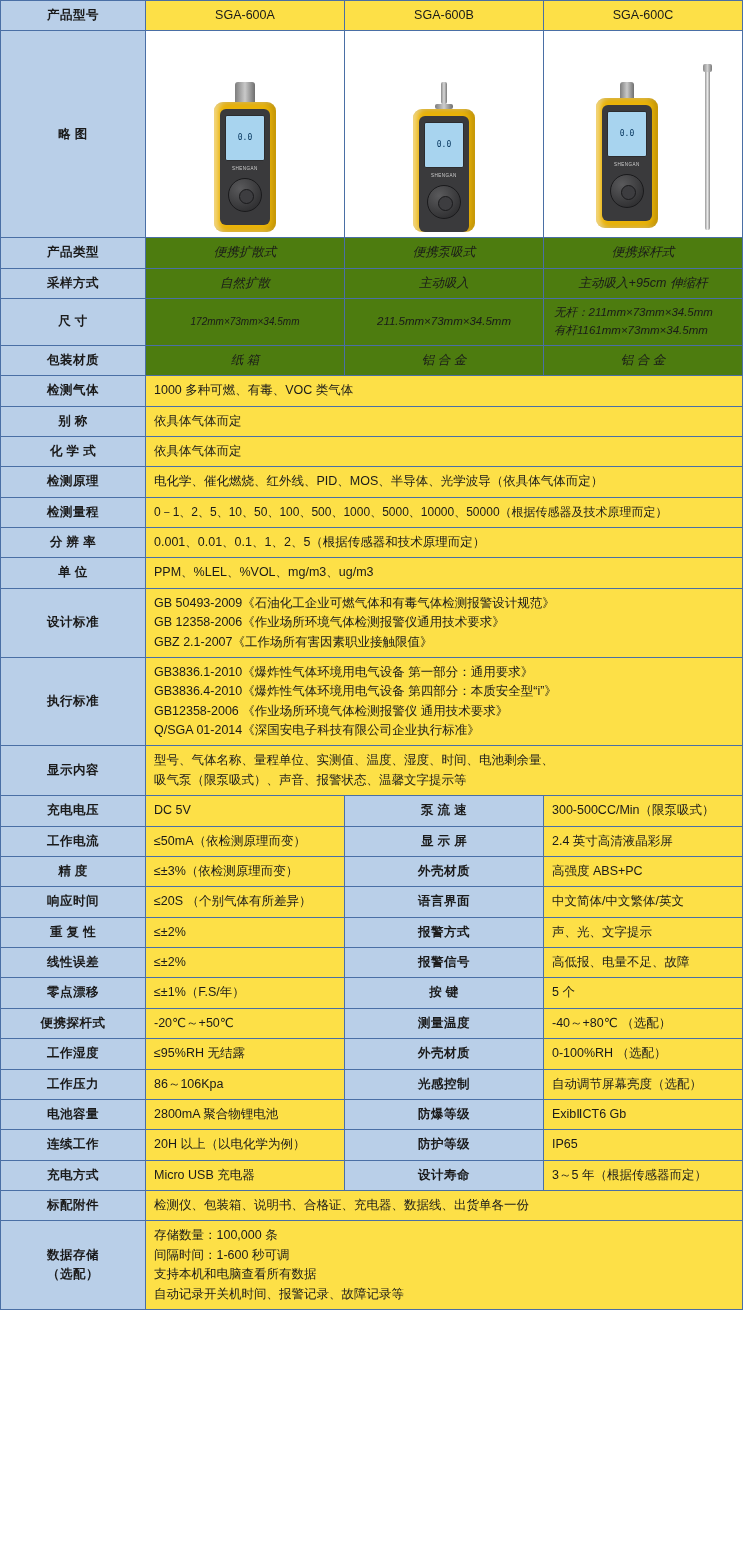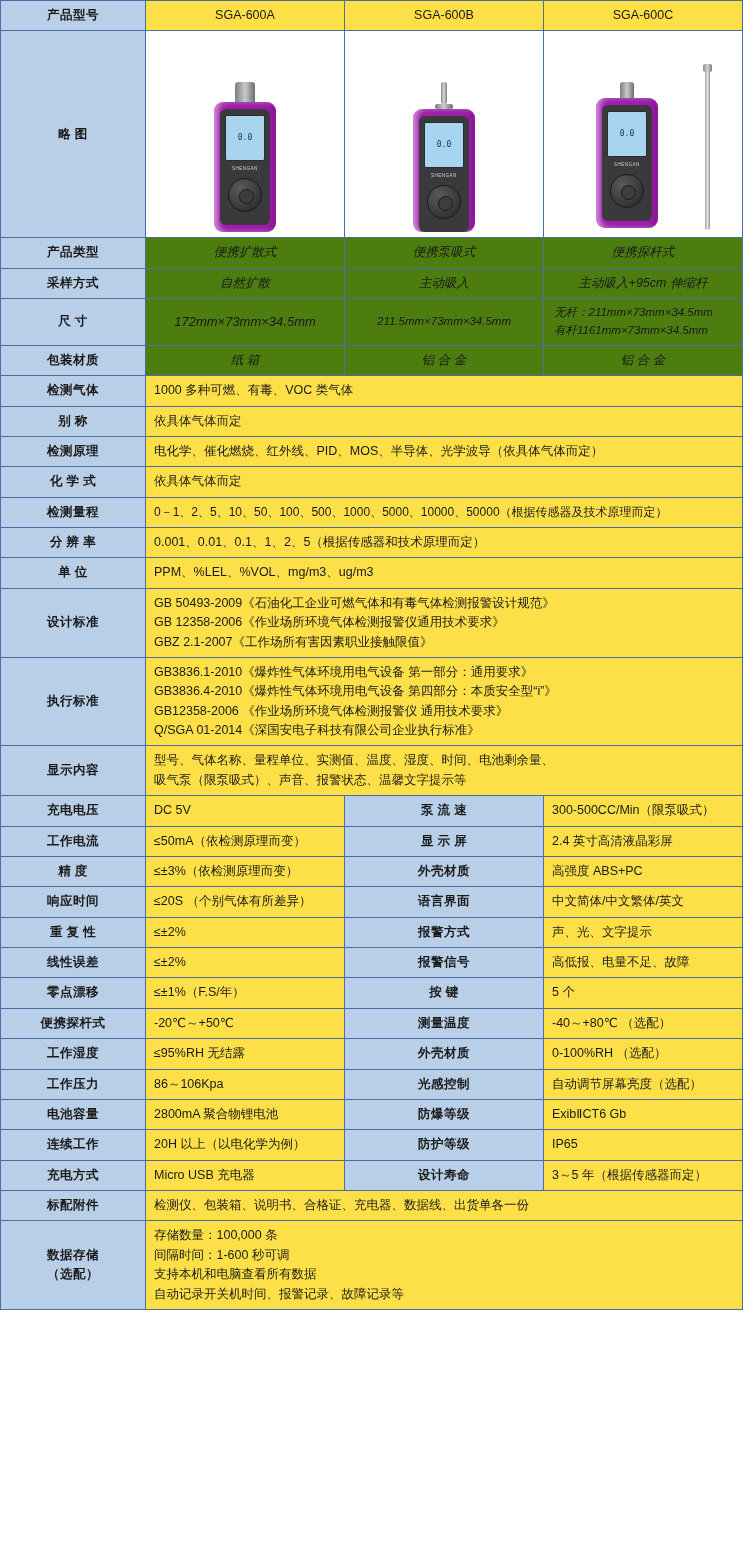--- a/index.html
+++ b/index.html
@@ -86,21 +86,21 @@
     border-radius: 2px;
   }
   .nozzle-probe {
     width: 14px; height: 16px;
     background: linear-gradient(90deg,#7d7d7d,#c9c9c9,#6e6e6e);
     border-radius: 3px 3px 0 0;
   }
   .body {
     width: 62px;
     height: 130px;
-    background: #a21caf;
+    background: #eab308;
     border-radius: 9px;
     position: relative;
     box-shadow: inset -4px 0 6px rgba(0,0,0,.18), inset 4px 0 5px rgba(255,255,255,.5);
     display:flex; flex-direction:column; align-items:center;
     padding-top: 7px;
   }
   .inner {
     width: 50px;
     height: 116px;
     background: #3a3a3c;
@@ -242,47 +242,47 @@
         <td class="white">便携探杆式</td>
       </tr>
       <tr>
         <td class="lbl">采样方式</td>
         <td class="white">自然扩散</td>
         <td class="white">主动吸入</td>
         <td class="white">主动吸入+95cm 伸缩杆</td>
       </tr>
       <tr>
         <td class="lbl">尺   寸</td>
-        <td class="white" style="font-size:13px">172mm×73mm×34.5mm</td>
+        <td class="white" style="font-size:10px">172mm×73mm×34.5mm</td>
         <td class="white" style="font-size:11.5px">211.5mm×73mm×34.5mm</td>
         <td class="white multi" style="font-size:11.5px;text-align:left;padding-left:10px">无杆：211mm×73mm×34.5mm
 有杆1161mm×73mm×34.5mm</td>
       </tr>
       <tr>
         <td class="lbl">包装材质</td>
         <td class="white">纸  箱</td>
         <td class="white">铝 合 金</td>
         <td class="white">铝 合 金</td>
       </tr>
 
       <tr>
         <td class="lbl">检测气体</td>
         <td class="val multi" colspan="3">1000 多种可燃、有毒、VOC 类气体</td>
       </tr>
       <tr>
         <td class="lbl">别   称</td>
         <td class="val multi" colspan="3">依具体气体而定</td>
       </tr>
       <tr>
+        <td class="lbl">化 学 式</td>
+        <td class="val multi" colspan="3">依具体气体而定</td>
+      </tr>
+      <tr>
         <td class="lbl">检测原理</td>
         <td class="val multi" colspan="3">电化学、催化燃烧、红外线、PID、MOS、半导体、光学波导（依具体气体而定）</td>
-      </tr>
-      <tr>
-        <td class="lbl">化 学 式</td>
-        <td class="val multi" colspan="3">依具体气体而定</td>
       </tr>
       <tr>
         <td class="lbl">检测量程</td>
         <td class="val multi" colspan="3" style="font-size:12px">0－1、2、5、10、50、100、500、1000、5000、10000、50000（根据传感器及技术原理而定）</td>
       </tr>
       <tr>
         <td class="lbl">分 辨 率</td>
         <td class="val multi" colspan="3">0.001、0.01、0.1、1、2、5（根据传感器和技术原理而定）</td>
       </tr>
       <tr>

